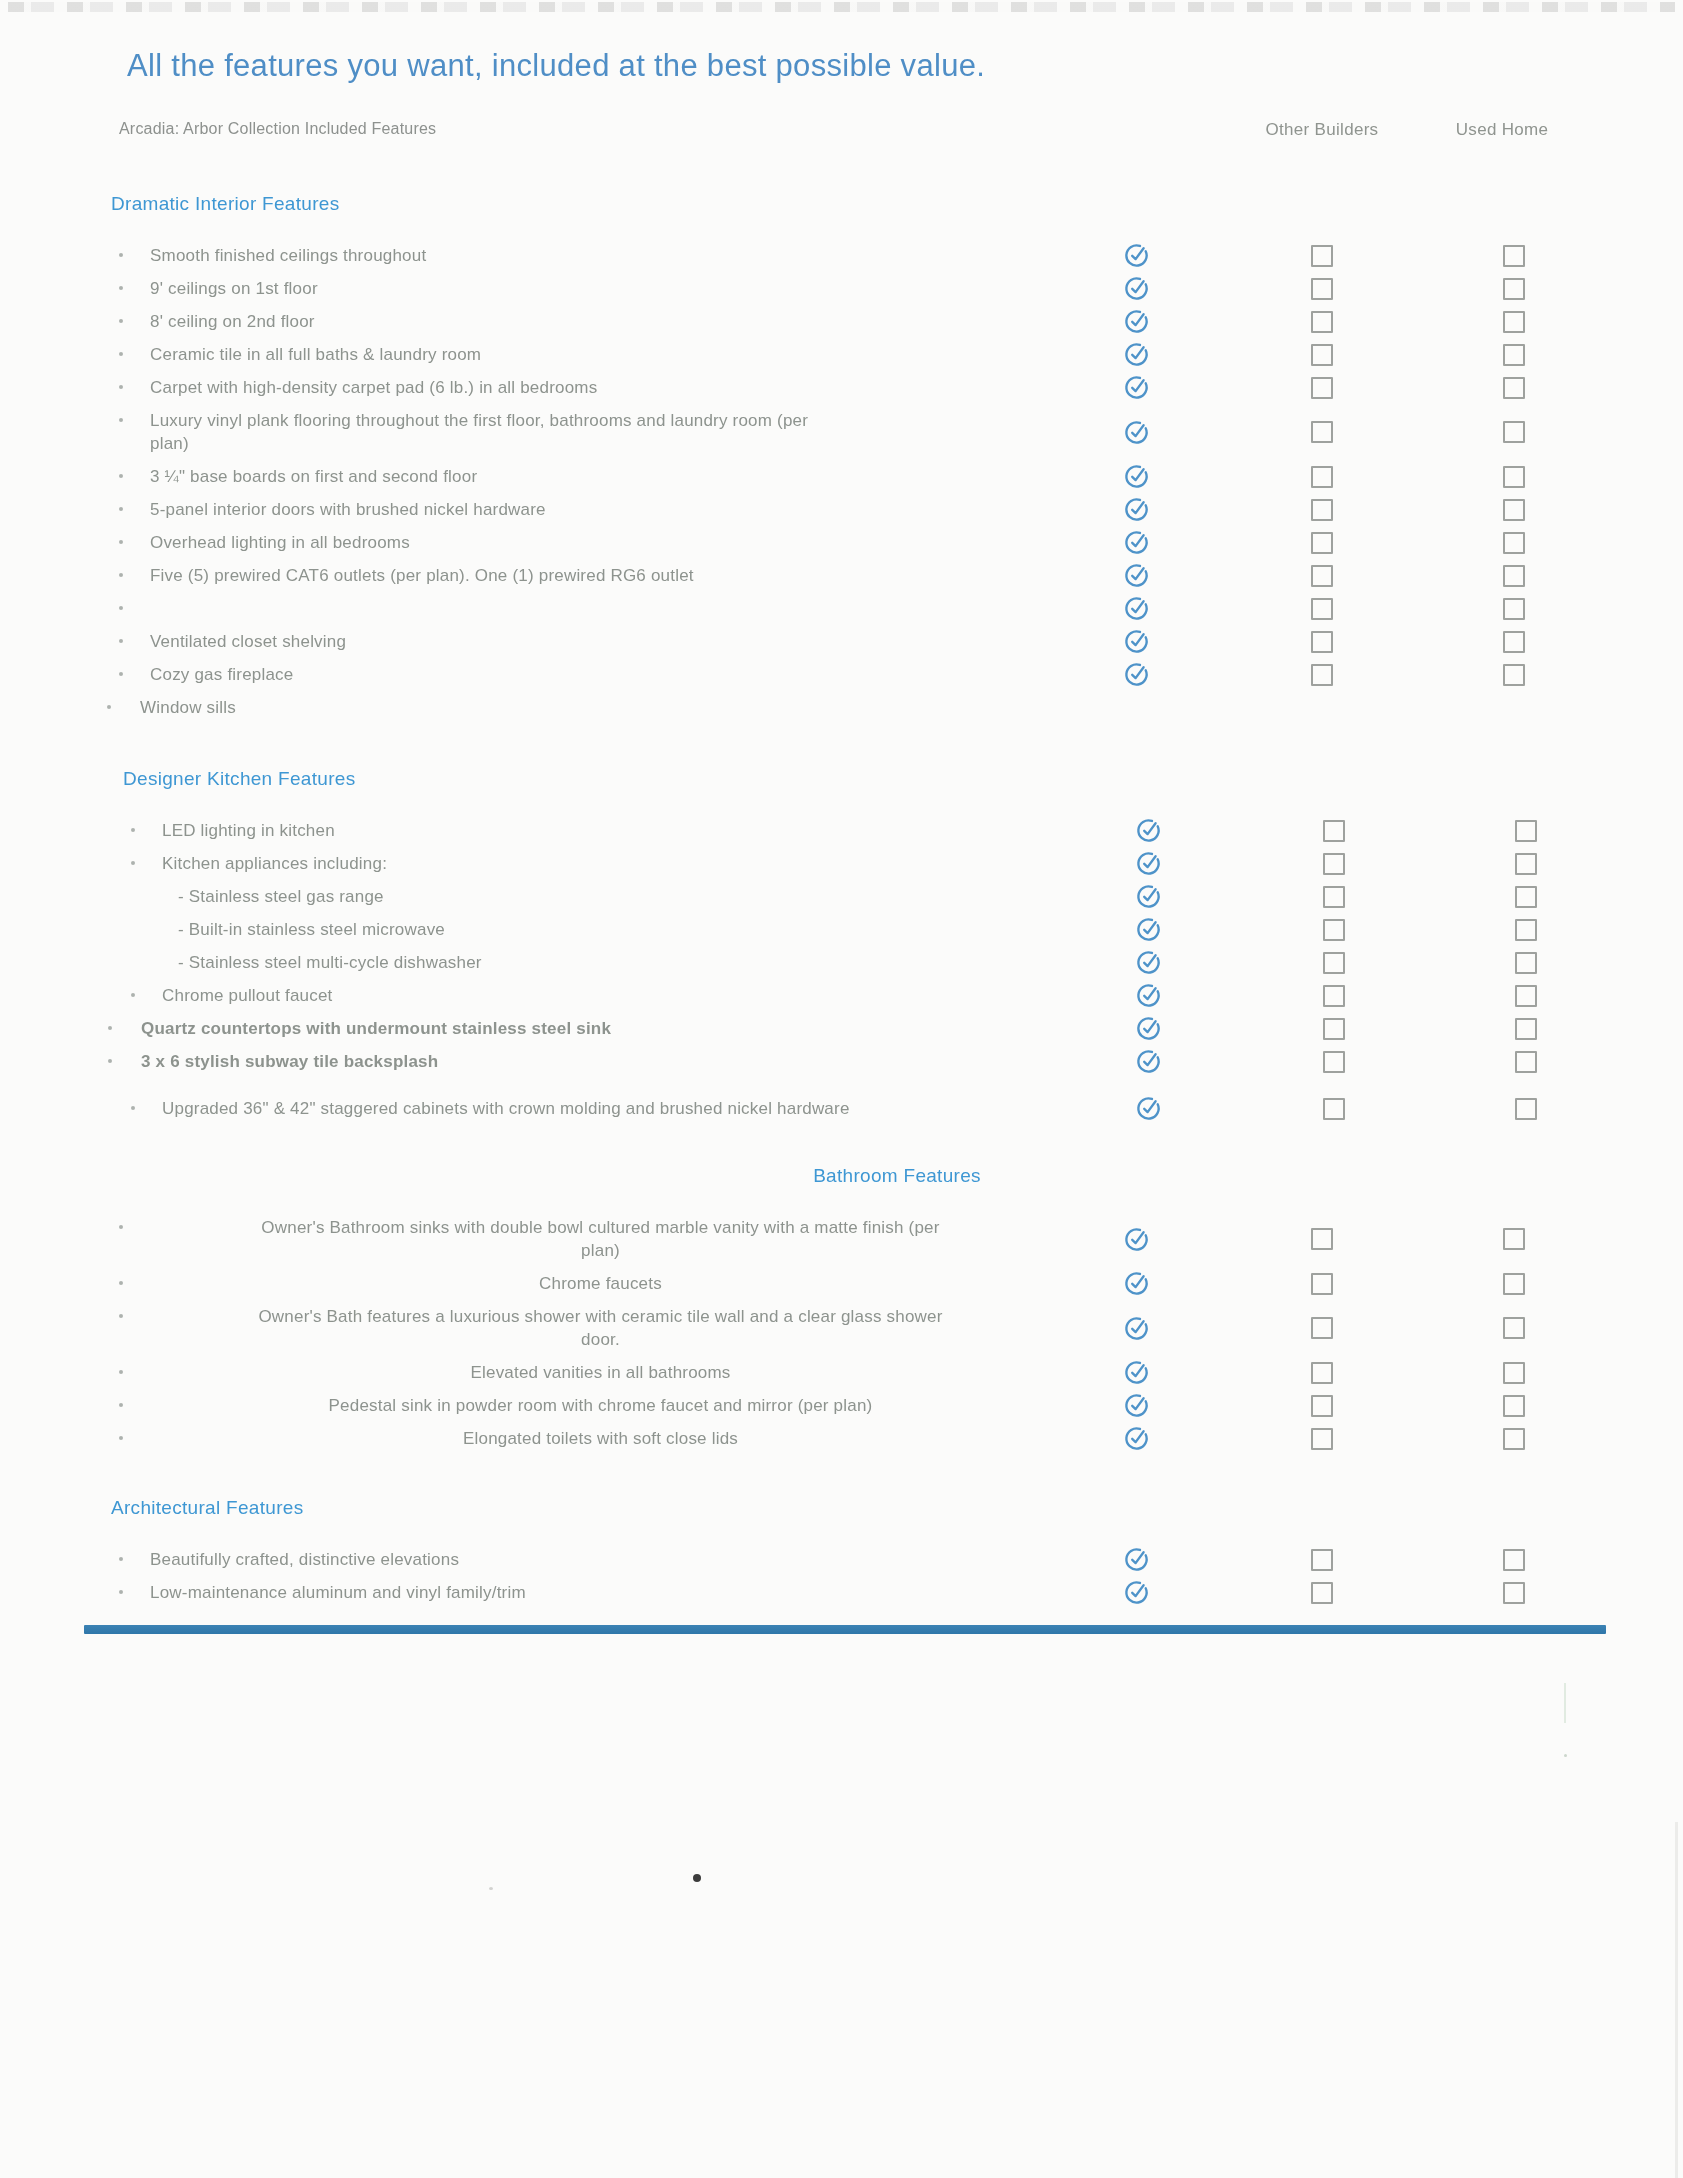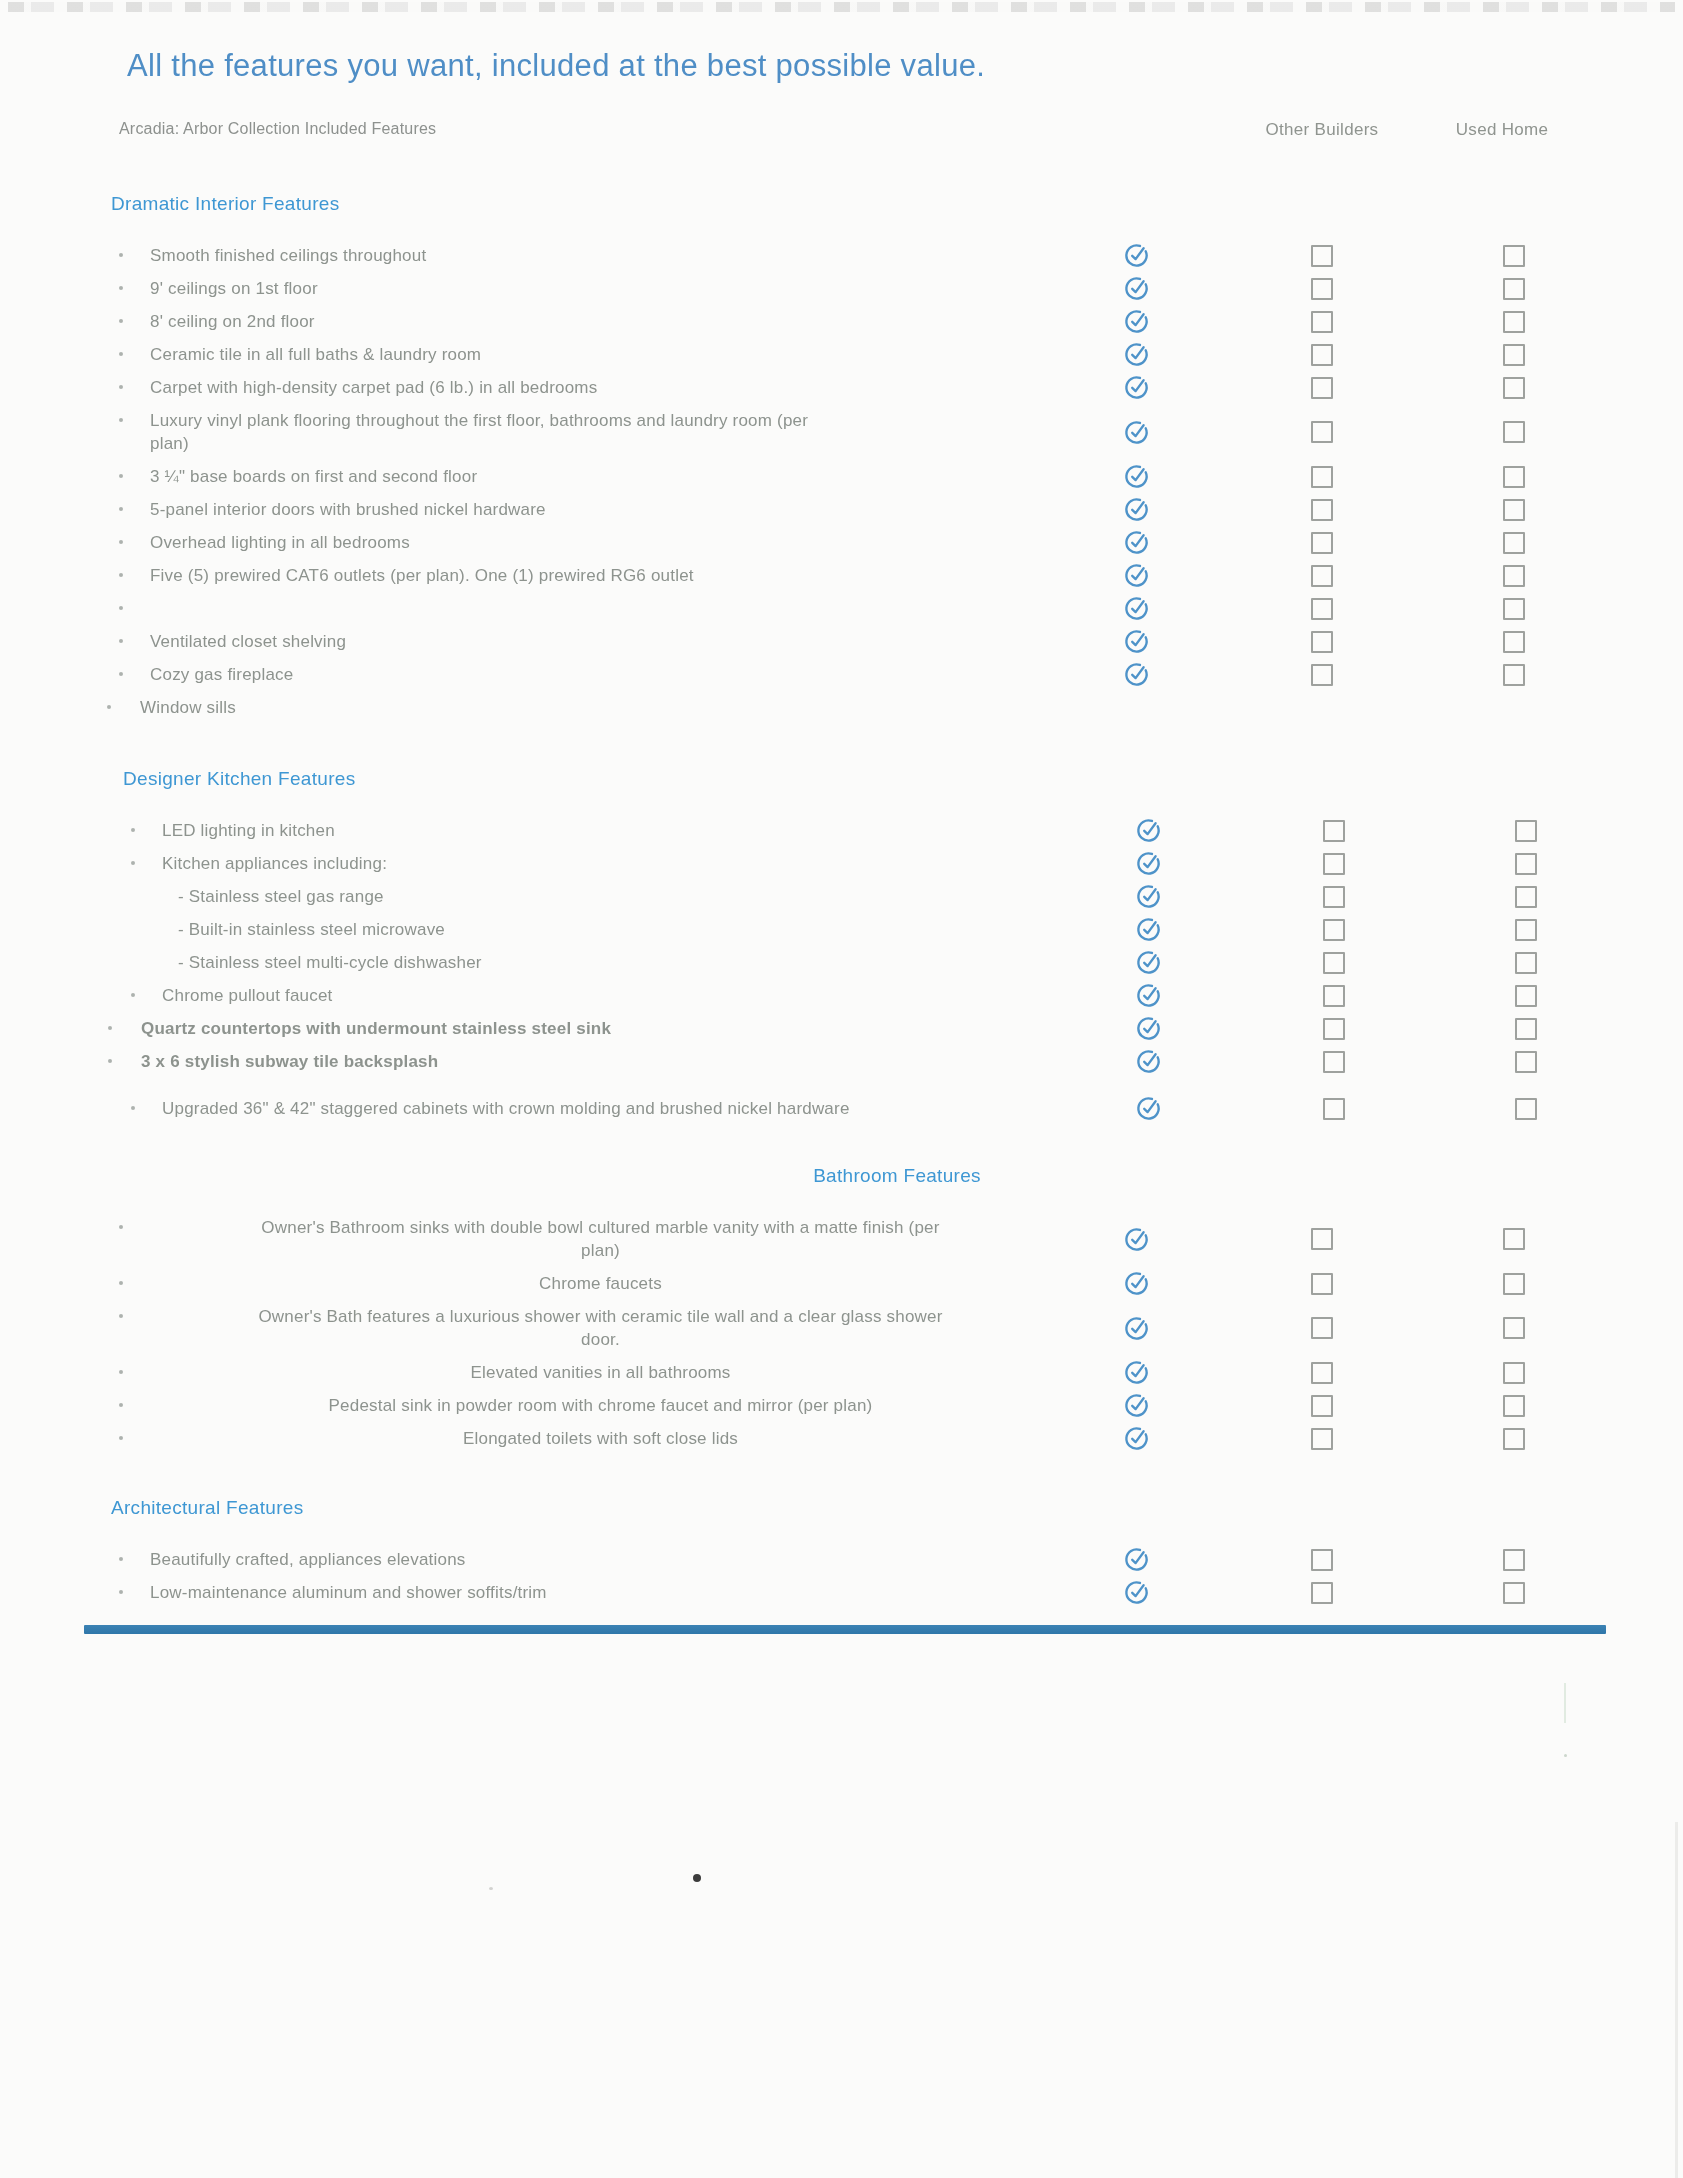--- a/index.html
+++ b/index.html
@@ -655,40 +655,40 @@
   </div>
 </div>
   </section>
 
   <section>
     <h2 class="section-heading">Architectural Features</h2>
     <div class="rows">
   <div class="feature-row">
     <span class="bullet"></span>
     <div class="feature-text">
-              <div>Beautifully crafted, appliances elevations</div>
-            </div>
-    <span class="mark mark-arcadia">
-  <svg class="check-svg" width="27" height="27" viewBox="0 0 24 24" fill="none">
-    <path d="M15.08 3.54 A9 9 0 1 0 20.16 8.19" stroke="#4e93c9" stroke-width="2.1" stroke-linecap="round" fill="none"></path>
-    <path d="M8.2 12.3 L11.2 15.2 L18.3 5.6" stroke="#4e93c9" stroke-width="2.1" stroke-linecap="round" stroke-linejoin="round" fill="none"></path>
-  </svg>
-</span>
-    <span class="mark mark-other">
-              <span class="box"></span>
-            </span>
-    <span class="mark mark-used">
-              <span class="box"></span>
-            </span>
-  </div>
-
-  <div class="feature-row">
-    <span class="bullet"></span>
-    <div class="feature-text">
-              <div>Low-maintenance aluminum and shower soffits/trim</div>
+              <div>Beautifully crafted, distinctive elevations</div>
+            </div>
+    <span class="mark mark-arcadia">
+  <svg class="check-svg" width="27" height="27" viewBox="0 0 24 24" fill="none">
+    <path d="M15.08 3.54 A9 9 0 1 0 20.16 8.19" stroke="#4e93c9" stroke-width="2.1" stroke-linecap="round" fill="none"></path>
+    <path d="M8.2 12.3 L11.2 15.2 L18.3 5.6" stroke="#4e93c9" stroke-width="2.1" stroke-linecap="round" stroke-linejoin="round" fill="none"></path>
+  </svg>
+</span>
+    <span class="mark mark-other">
+              <span class="box"></span>
+            </span>
+    <span class="mark mark-used">
+              <span class="box"></span>
+            </span>
+  </div>
+
+  <div class="feature-row">
+    <span class="bullet"></span>
+    <div class="feature-text">
+              <div>Low-maintenance aluminum and vinyl family/trim</div>
             </div>
     <span class="mark mark-arcadia">
   <svg class="check-svg" width="27" height="27" viewBox="0 0 24 24" fill="none">
     <path d="M15.08 3.54 A9 9 0 1 0 20.16 8.19" stroke="#4e93c9" stroke-width="2.1" stroke-linecap="round" fill="none"></path>
     <path d="M8.2 12.3 L11.2 15.2 L18.3 5.6" stroke="#4e93c9" stroke-width="2.1" stroke-linecap="round" stroke-linejoin="round" fill="none"></path>
   </svg>
 </span>
     <span class="mark mark-other">
               <span class="box"></span>
             </span>

